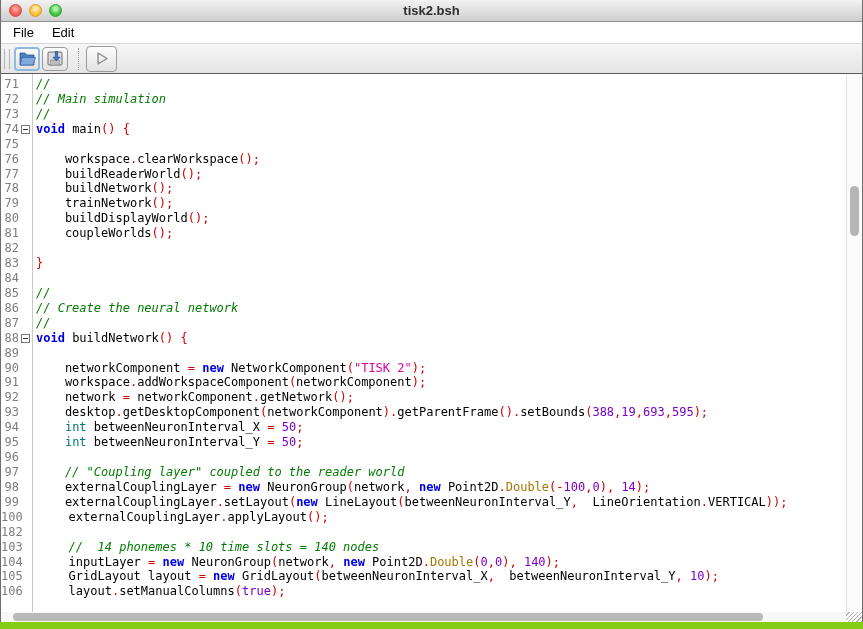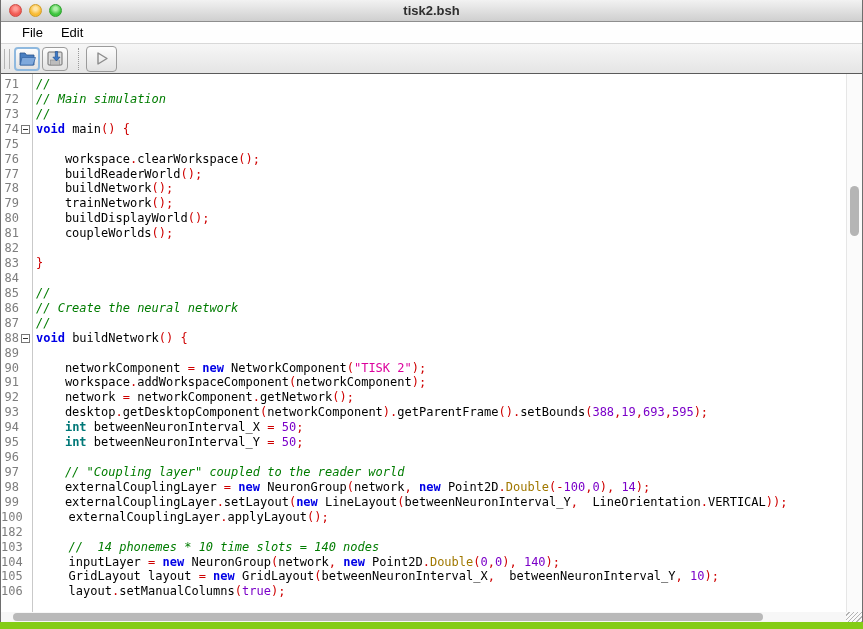--- a/index.html
+++ b/index.html
@@ -14,21 +14,21 @@
   .traffic { position:absolute; top:4px; left:8px; display:flex; gap:7px; }
   .light { width:13px; height:13px; border-radius:50%; }
   .light.red    { background:radial-gradient(circle at 50% 35%, #ff9d96 0 18%, #f15b54 60%); border:1px solid #ce4a43; }
   .light.yellow { background:radial-gradient(circle at 50% 35%, #ffe6a8 0 18%, #f8bb35 60%); border:1px solid #d29e28; }
   .light.green  { background:radial-gradient(circle at 50% 35%, #b0f0a8 0 18%, #3dc43e 60%); border:1px solid #2fa02e; }
   .title { position:absolute; left:0; right:0; top:0; height:21px; line-height:21px;
            text-align:center; font-size:13px; font-weight:bold; color:#2e2e2e; }
 
   
   .menubar { height:22px; flex:0 0 22px; background:#fefefe; border-bottom:1px solid #d8d8d8;
-             display:flex; align-items:center; padding-left:12px; }
+             display:flex; align-items:center; padding-left:3px; }
   .menu-item { font-size:13px; color:#000; padding:0 9px; line-height:21px; }
 
   
   .toolbar { height:30px; flex:0 0 30px; background:linear-gradient(#f6f6f6,#e5e5e5);
              border-bottom:1px solid #5a5a5a; display:flex; align-items:center; padding-left:3px; }
   .grip { width:6px; height:20px; margin-right:4px;
           border-left:1px solid #b3b3b3; border-right:1px solid #b3b3b3; }
   .tb-btn { width:26px; height:24px; margin-right:2px; border-radius:4px;
             display:flex; align-items:center; justify-content:center;
             background:linear-gradient(#fdfdfd,#e2e2e2); border:1px solid #9b9b9b; }
@@ -43,21 +43,21 @@
                 font-family:"DejaVu Sans Mono", monospace; font-size:12px; line-height:14.93px; }
   .ln { display:flex; height:14.93px; white-space:pre; }
   .ln-num { flex:0 0 18px; text-align:right; color:#7d7d7d; }
   .ln-fold { flex:0 0 13px; display:flex; align-items:center; justify-content:center; }
   .ln-text { padding-left:4px; color:#000; }
   .fold-box { width:9px; height:9px; border:1px solid #777; background:#fff; position:relative; display:block; }
   .fold-box::after { content:""; position:absolute; left:1px; right:1px; top:3px; height:1px; background:#333; }
 
   .tk-d { color:#000000; }
   .tk-k { color:var(--kw); font-weight:bold; }
-  .tk-t { color:var(--ty); font-weight:bold; }
+  .tk-t { color:var(--ty); font-weight:normal; }
   .tk-c { color:var(--cm); font-style:italic; }
   .tk-s { color:var(--st); }
   .tk-n { color:var(--nu); }
   .tk-p { color:var(--pu); }
   .tk-f { color:var(--fn); }
 
   
   .vscroll { position:absolute; top:0; right:0; width:16px; bottom:10px;
              background:#fbfbfb; border-left:1px solid #e6e6e6; }
   .vthumb { position:absolute; left:3px; top:112px; width:9px; height:50px; border-radius:5px; background:#b5b5b5; }

